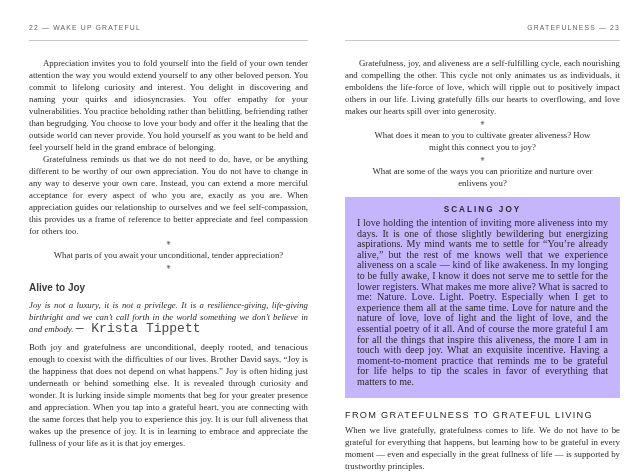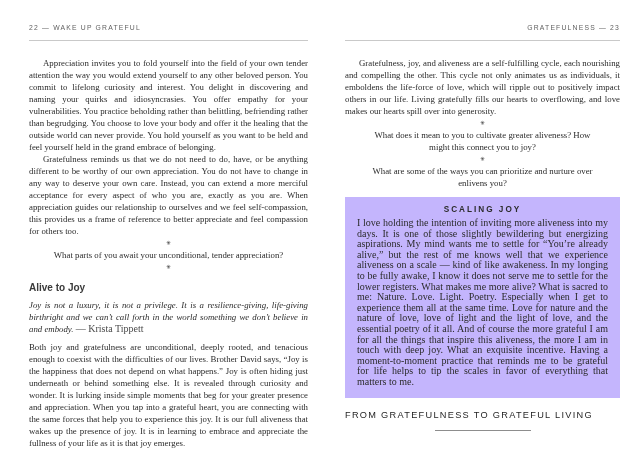--- a/index.html
+++ b/index.html
@@ -64,22 +64,22 @@
   }
 
   p.quote {
     font-size:8.8px;
     line-height:12px;
     text-align:justify;
     margin-bottom:6px;
   }
   .quote-text { font-style:italic; }
   .attribution {
-    font-family:Liberation Serif, serif;
-    font-size:10px;
+    font-family:Liberation Mono, monospace;
+    font-size:13px;
     color:#4a4a4a;
   }
 
   .graybox {
     background:#c4b5fd;
     margin-top:8px;
     padding:8px 12px 10px;
   }
   .graybox h3 {
     font-family:"Liberation Sans", sans-serif;
@@ -143,17 +143,18 @@
     <p class="question">What does it mean to you to cultivate greater aliveness? How might this connect you to joy?</p>
     <div class="divider">✳</div>
     <p class="question">What are some of the ways you can prioritize and nurture over enlivens you?</p>
 
     <div class="graybox">
       <h3>SCALING JOY</h3>
       <p>I love holding the intention of inviting more aliveness into my days. It is one of those slightly bewildering but energizing aspirations. My mind wants me to settle for “You’re already alive,” but the rest of me knows well that we experience aliveness on a scale — kind of like awakeness. In my longing to be fully awake, I know it does not serve me to settle for the lower registers. What makes me more alive? What is sacred to me: Nature. Love. Light. Poetry. Especially when I get to experience them all at the same time. Love for nature and the nature of love, love of light and the light of love, and the essential poetry of it all. And of course the more grateful I am for all the things that inspire this aliveness, the more I am in touch with deep joy. What an exquisite incentive. Having a moment-to-moment practice that reminds me to be grateful for life helps to tip the scales in favor of everything that matters to me.</p>
     </div>
 
     <h2 class="caps-head">FROM GRATEFULNESS TO GRATEFUL LIVING</h2>
+    <p class="body">When we live gratefully, gratefulness comes to life. We do not have to be grateful for everything that happens, but learning how to be grateful in every moment — even and especially in the great fullness of life — is supported by trustworthy principles.</p>
 
     <div class="end-rule"></div>
   </section>
 
 </div>
 
 </body></html>

